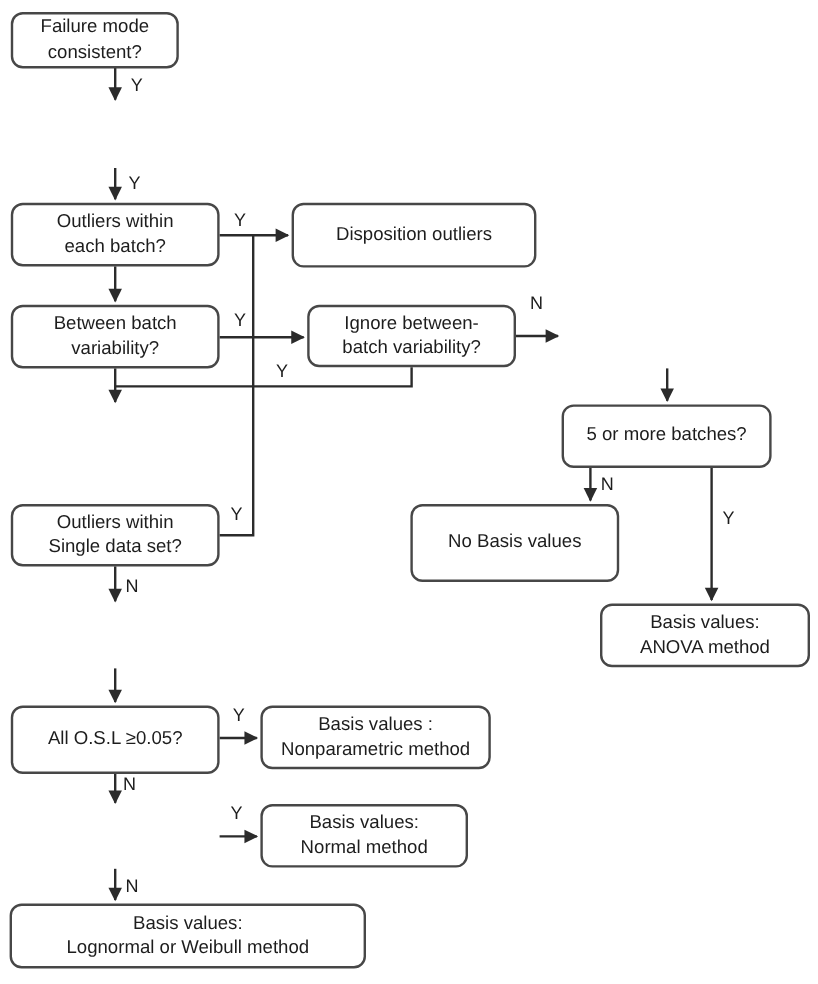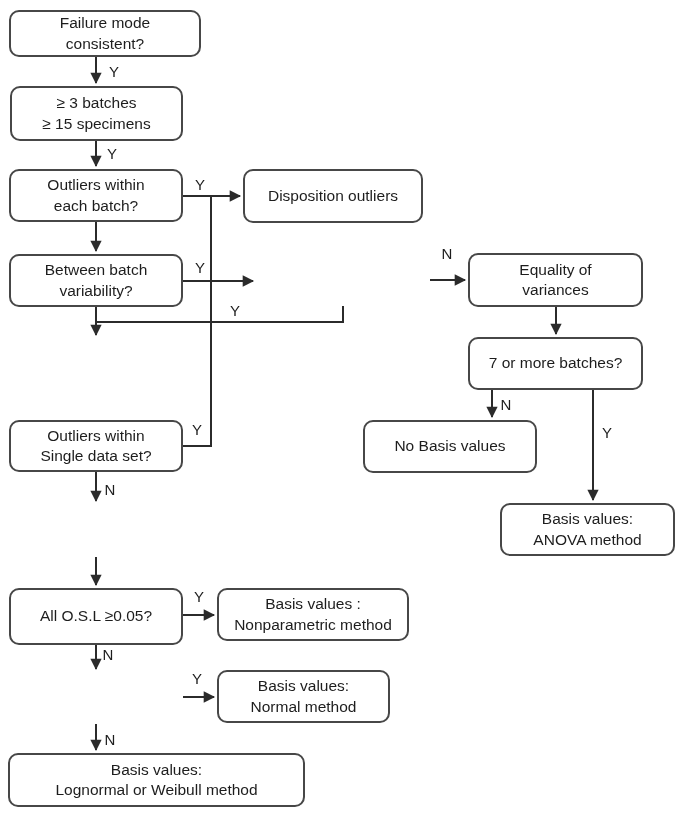--- a/index.html
+++ b/index.html
@@ -46,35 +46,33 @@
       <path d="M593,390 V500" marker-end="url(#arrow)"></path>
       <path d="M96,472 V501" marker-end="url(#arrow)"></path>
       <path d="M96,557 V585" marker-end="url(#arrow)"></path>
       <path d="M183,615 H214" marker-end="url(#arrow)"></path>
       <path d="M96,642 V669" marker-end="url(#arrow)"></path>
       <path d="M183,697 H214" marker-end="url(#arrow)"></path>
       <path d="M96,724 V750" marker-end="url(#arrow)"></path>
     </g>
   </svg>
 
-  <div class="node" style="left:9px;top:10px;width:192px;height:47px">Failure mode
+  <div class="node" style="left:9px;top:10px;width:140px;height:47px">Failure mode
 consistent?</div>
-  <div class="node" style="left:10px;top:86px;width:173px;height:55px">≥ 3 batches
-≥ 15 specimens</div>
   <div class="node" style="left:9px;top:169px;width:174px;height:53px">Outliers within
 each batch?</div>
-  <div class="node" style="left:243px;top:169px;width:180px;height:54px">Disposition outliers</div>
+  <div class="node" style="left:243px;top:169px;width:204px;height:54px">Disposition outliers</div>
   <div class="node" style="left:9px;top:254px;width:174px;height:53px">Between batch
 variability?</div>
-  <div class="node" style="left:468px;top:253px;width:175px;height:54px">Equality of
-variances</div>
-  <div class="node" style="left:468px;top:337px;width:175px;height:53px">7 or more batches?</div>
+  <div class="node" style="left:256px;top:254px;width:174px;height:52px">Ignore between-
+batch variability?</div>
+  <div class="node" style="left:468px;top:337px;width:175px;height:53px">5 or more batches?</div>
   <div class="node" style="left:9px;top:420px;width:174px;height:52px">Outliers within
 Single data set?</div>
-  <div class="node" style="left:363px;top:420px;width:174px;height:53px">No Basis values</div>
+  <div class="node" style="left:342px;top:420px;width:174px;height:65px">No Basis values</div>
   <div class="node" style="left:500px;top:503px;width:175px;height:53px">Basis values:
 ANOVA method</div>
   <div class="node" style="left:9px;top:588px;width:174px;height:57px">All O.S.L ≥0.05?</div>
   <div class="node" style="left:217px;top:588px;width:192px;height:53px">Basis values :
 Nonparametric method</div>
   <div class="node" style="left:217px;top:670px;width:173px;height:53px">Basis values:
 Normal method</div>
   <div class="node" style="left:8px;top:753px;width:297px;height:54px">Basis values:
 Lognormal or Weibull method</div>
 

